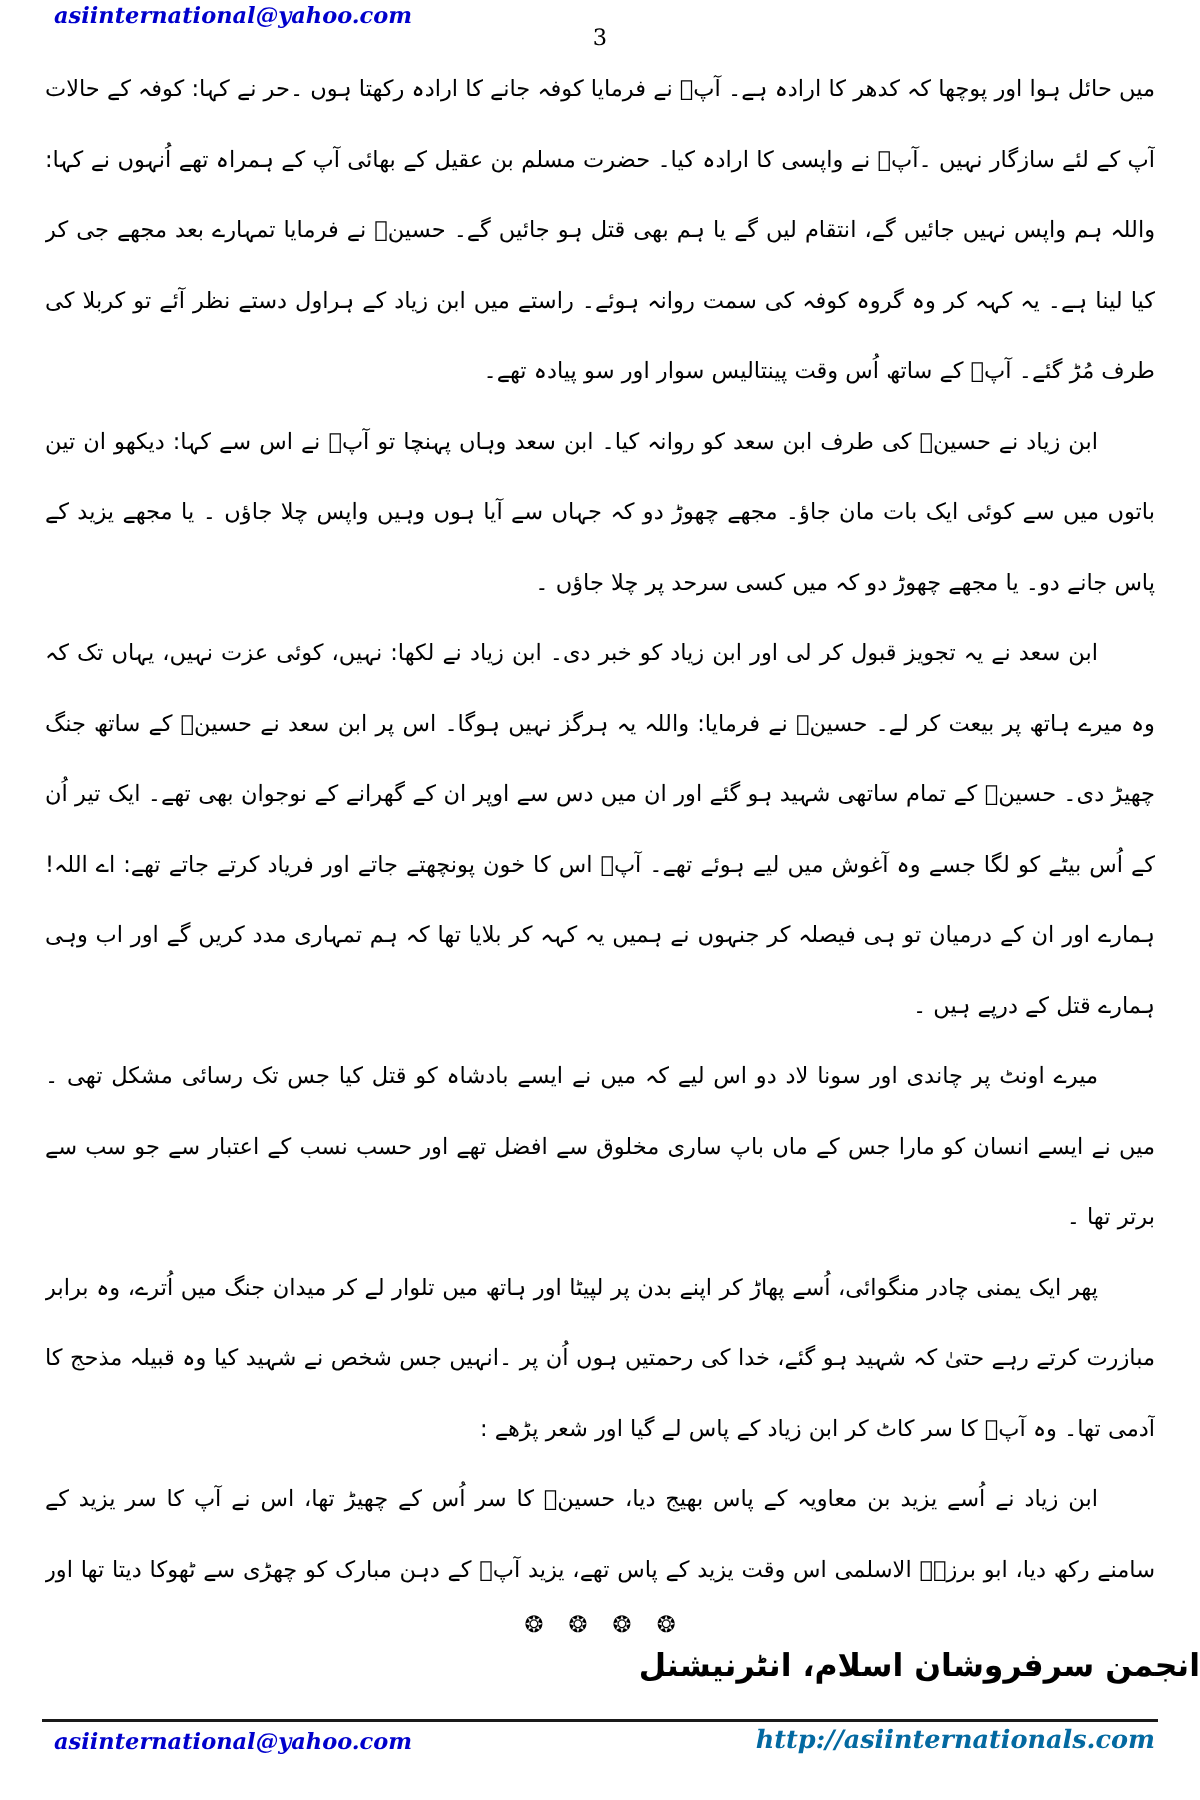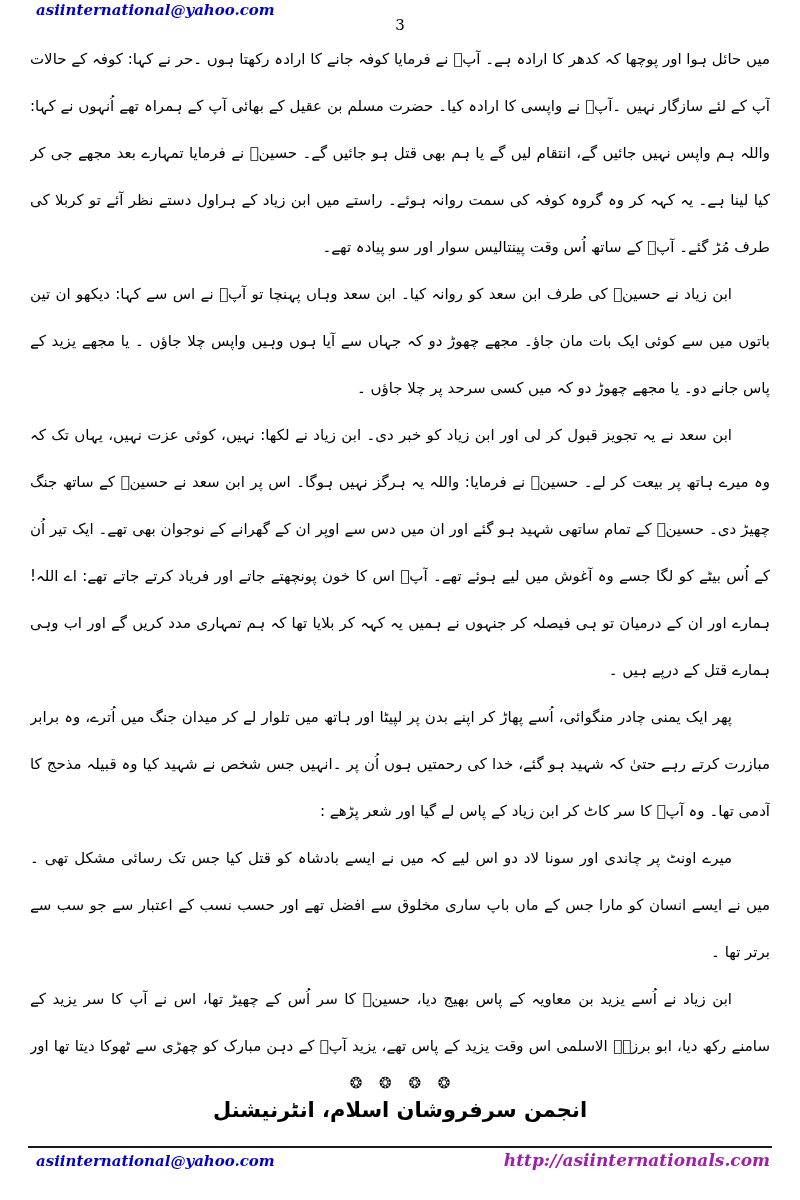--- a/index.html
+++ b/index.html
@@ -60,21 +60,20 @@
     text-align: center;
     font-size: 15px;
     color: #000;
   }
   .ornaments .star { margin: 0 6px; }
   .org-title {
     position: absolute;
     top: 1098px;
     left: 0;
     width: 100%;
-    text-align: center;
     direction: rtl;
     font-weight: bold;
     font-size: 21px;
     color: #000;
   }
   .footer-rule {
     position: absolute;
     top: 1146px;
     left: 28px;
     width: 744px;
@@ -91,38 +90,38 @@
     color: #0000CC;
   }
   .footer-url {
     position: absolute;
     right: 30px;
     top: 1150px;
     font-family: "DejaVu Serif", serif;
     font-style: italic;
     font-weight: bold;
     font-size: 17px;
-    color: #a21caf;
+    color: #0369a1;
   }
 </style>
 </head>
 <body>
 
 <div class="page">
 
   <div class="top-email">asiinternational@yahoo.com</div>
 
   <div class="page-number">3</div>
 
   <div class="body-text">
     <p class="para">میں حائل ہوا اور پوچھا کہ کدھر کا ارادہ ہے۔ آپؓ نے فرمایا کوفہ جانے کا ارادہ رکھتا ہوں ۔حر نے کہا: کوفہ کے حالات آپ کے لئے سازگار نہیں ۔آپؓ نے واپسی کا ارادہ کیا۔ حضرت مسلم بن عقیل کے بھائی آپ کے ہمراہ تھے اُنہوں نے کہا: واللہ ہم واپس نہیں جائیں گے، انتقام لیں گے یا ہم بھی قتل ہو جائیں گے۔ حسینؓ نے فرمایا تمہارے بعد مجھے جی کر کیا لینا ہے۔ یہ کہہ کر وہ گروہ کوفہ کی سمت روانہ ہوئے۔ راستے میں ابن زیاد کے ہراول دستے نظر آئے تو کربلا کی طرف مُڑ گئے۔ آپؓ کے ساتھ اُس وقت پینتالیس سوار اور سو پیادہ تھے۔</p>
     <p class="para indent">ابن زیاد نے حسینؓ کی طرف ابن سعد کو روانہ کیا۔ ابن سعد وہاں پہنچا تو آپؓ نے اس سے کہا: دیکھو ان تین باتوں میں سے کوئی ایک بات مان جاؤ۔ مجھے چھوڑ دو کہ جہاں سے آیا ہوں وہیں واپس چلا جاؤں ۔ یا مجھے یزید کے پاس جانے دو۔ یا مجھے چھوڑ دو کہ میں کسی سرحد پر چلا جاؤں ۔</p>
     <p class="para indent">ابن سعد نے یہ تجویز قبول کر لی اور ابن زیاد کو خبر دی۔ ابن زیاد نے لکھا: نہیں، کوئی عزت نہیں، یہاں تک کہ وہ میرے ہاتھ پر بیعت کر لے۔ حسینؓ نے فرمایا: واللہ یہ ہرگز نہیں ہوگا۔ اس پر ابن سعد نے حسینؓ کے ساتھ جنگ چھیڑ دی۔ حسینؓ کے تمام ساتھی شہید ہو گئے اور ان میں دس سے اوپر ان کے گھرانے کے نوجوان بھی تھے۔ ایک تیر اُن کے اُس بیٹے کو لگا جسے وہ آغوش میں لیے ہوئے تھے۔ آپؓ اس کا خون پونچھتے جاتے اور فریاد کرتے جاتے تھے: اے اللہ! ہمارے اور ان کے درمیان تو ہی فیصلہ کر جنہوں نے ہمیں یہ کہہ کر بلایا تھا کہ ہم تمہاری مدد کریں گے اور اب وہی ہمارے قتل کے درپے ہیں ۔</p>
+    <p class="para indent">میرے اونٹ پر چاندی اور سونا لاد دو اس لیے کہ میں نے ایسے بادشاہ کو قتل کیا جس تک رسائی مشکل تھی ۔ میں نے ایسے انسان کو مارا جس کے ماں باپ ساری مخلوق سے افضل تھے اور حسب نسب کے اعتبار سے جو سب سے برتر تھا ۔</p>
     <p class="para indent">پھر ایک یمنی چادر منگوائی، اُسے پھاڑ کر اپنے بدن پر لپیٹا اور ہاتھ میں تلوار لے کر میدان جنگ میں اُترے، وہ برابر مبازرت کرتے رہے حتیٰ کہ شہید ہو گئے، خدا کی رحمتیں ہوں اُن پر ۔انہیں جس شخص نے شہید کیا وہ قبیلہ مذحج کا آدمی تھا۔ وہ آپؓ کا سر کاٹ کر ابن زیاد کے پاس لے گیا اور شعر پڑھے :</p>
-    <p class="para indent">میرے اونٹ پر چاندی اور سونا لاد دو اس لیے کہ میں نے ایسے بادشاہ کو قتل کیا جس تک رسائی مشکل تھی ۔ میں نے ایسے انسان کو مارا جس کے ماں باپ ساری مخلوق سے افضل تھے اور حسب نسب کے اعتبار سے جو سب سے برتر تھا ۔</p>
     <p class="para indent">ابن زیاد نے اُسے یزید بن معاویہ کے پاس بھیج دیا، حسینؓ کا سر اُس کے چھیڑ تھا، اس نے آپ کا سر یزید کے سامنے رکھ دیا، ابو برزہؓ الاسلمی اس وقت یزید کے پاس تھے، یزید آپؓ کے دہن مبارک کو چھڑی سے ٹھوکا دیتا تھا اور کہتا تھا :</p>
     <p class="para indent">''تلواریں اُن لوگوں کی کھوپڑیاں چٹخ دیتی ہیں جو ہم پر گراں گزرتے ہیں اور وہ بڑے ہی سرکش اور ظالم تھے''</p>
 
   </div>
 
   <div class="ornaments">
     <span class="star">❂</span>
     <span class="star">❂</span>
     <span class="star">❂</span>
     <span class="star">❂</span>

